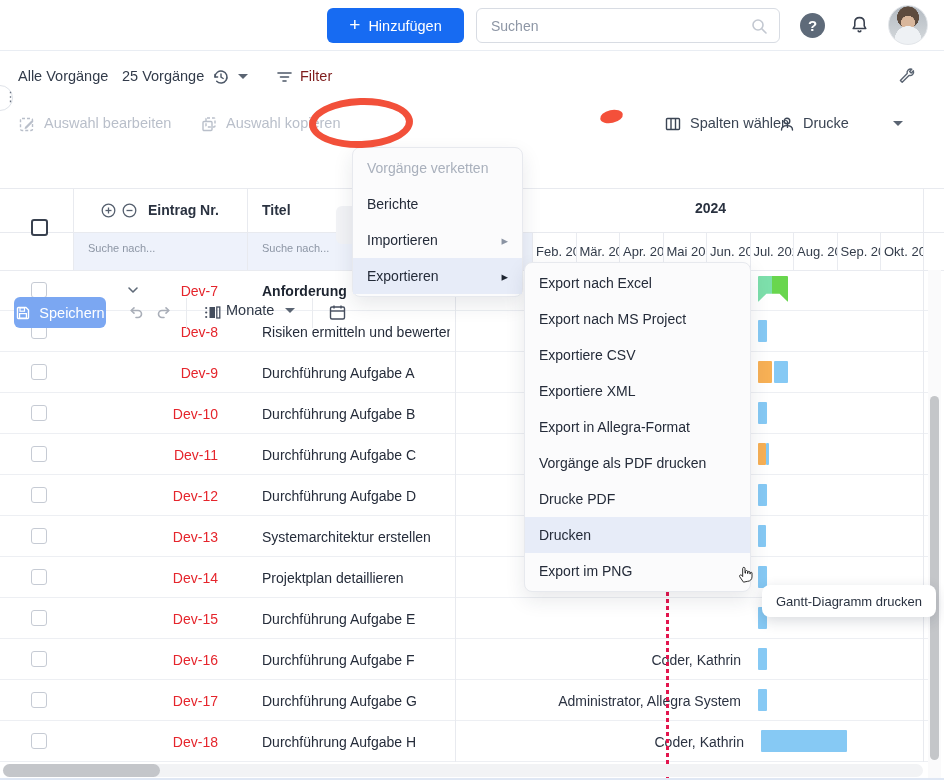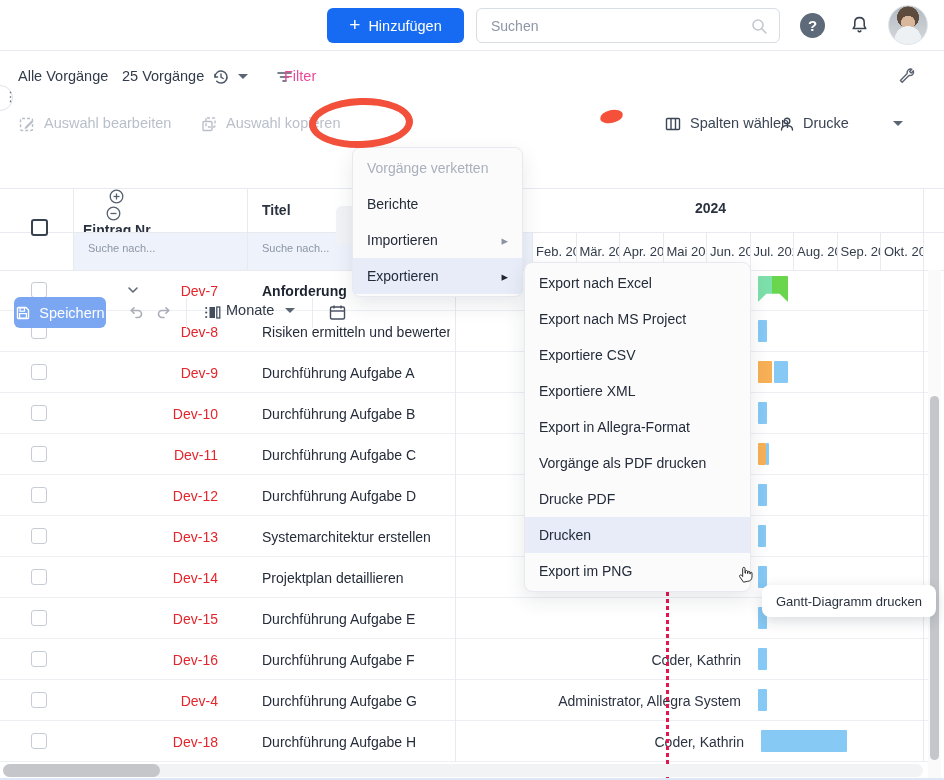--- a/index.html
+++ b/index.html
@@ -155,21 +155,21 @@
         </svg>
     </span>
     <span class="abs caret" style="left:238px; top:23px;"></span>
     <span class="abs icon-gray" style="left:276px; top:18px;">
       <svg width="17" height="16" viewBox="0 0 17 16">
           <line x1="2" y1="4" x2="15" y2="4" stroke="currentColor" stroke-width="1.6" stroke-linecap="round"></line>
           <line x1="4.5" y1="8" x2="12.5" y2="8" stroke="currentColor" stroke-width="1.6" stroke-linecap="round"></line>
           <line x1="7" y1="12" x2="10" y2="12" stroke="currentColor" stroke-width="1.6" stroke-linecap="round"></line>
         </svg>
     </span>
-    <span class="abs fb-text" style="left:284px; color:#ec4899;">Filter</span>
+    <span class="abs fb-text" style="left:300px; color:#7f1d1d;">Filter</span>
     <span class="abs icon-gray" style="left:897px; top:15px; color:#5a6472;">
       <svg width="18" height="18" viewBox="0 0 18 18">
           <path d="M14.8 3.2a3.6 3.6 0 0 0-4.6 4.4L3.4 14.4l1.8 1.8 6.8-6.8a3.6 3.6 0 0 0 4.4-4.6l-2.2 2.2-1.6-1.6z" fill="none" stroke="currentColor" stroke-width="1.4" stroke-linejoin="round"></path>
         </svg>
     </span>
   </div>
   <div class="abs drawer-handle">
       <span>⋮</span>
     </div>
 
@@ -268,21 +268,21 @@
   <div class="abs hline" style="top:188px;"></div>
   <div class="abs hline" style="top:232px;"></div>
   <div class="abs hline" style="top:270px; background:#e9ebf0;"></div>
   <div class="abs vline" style="left:73px; top:188px; height:82px;"></div>
   <div class="abs vline" style="left:247px; top:188px; height:82px;"></div>
   <div class="abs vline" style="left:455px; top:188px; height:574px;"></div>
   <div class="abs vline" style="left:923px; top:188px; height:574px;"></div>
 
   <div class="abs hdr-cbx"></div>
 
-  <div class="abs col-header" style="left:83px;flex-direction:column;">
+  <div class="abs col-header" style="left:100px;">
     <span style="color:#555f6e; margin-right:4px;">
       <svg width="17" height="17" viewBox="0 0 17 17">
           <circle cx="8.5" cy="8.5" r="6.3" fill="none" stroke="currentColor" stroke-width="1.3"></circle>
           <line x1="5.5" y1="8.5" x2="11.5" y2="8.5" stroke="currentColor" stroke-width="1.3"></line>
           <line x1="8.5" y1="5.5" x2="8.5" y2="11.5" stroke="currentColor" stroke-width="1.3"></line>
         </svg>
     </span>
     <span style="color:#555f6e; margin-right:10px;">
       <svg width="17" height="17" viewBox="0 0 17 17">
           <circle cx="8.5" cy="8.5" r="6.3" fill="none" stroke="currentColor" stroke-width="1.3"></circle>
@@ -394,21 +394,21 @@
     <span class="cbx"></span>
 
     <span class="row-id">Dev-16</span>
     <span class="row-title">Durchführung Aufgabe F</span>
     <span class="assignee" style="left: 455px; width: 286px;">Coder, Kathrin</span>
   <div class="bar blue" style="left: 758px; width: 9px;"></div>
       </div>
       <div class="grid-row" style="top: 680px;">
     <span class="cbx"></span>
 
-    <span class="row-id">Dev-4</span>
+    <span class="row-id">Dev-17</span>
     <span class="row-title">Durchführung Aufgabe G</span>
     <span class="assignee" style="left: 455px; width: 286px;">Administrator, Allegra System</span>
   <div class="bar blue" style="left: 758px; width: 9px;"></div>
       </div>
       <div class="grid-row" style="top: 721px;">
     <span class="cbx"></span>
 
     <span class="row-id">Dev-18</span>
     <span class="row-title">Durchführung Aufgabe H</span>
     <span class="assignee" style="left: 455px; width: 289px;">Coder, Kathrin</span>

